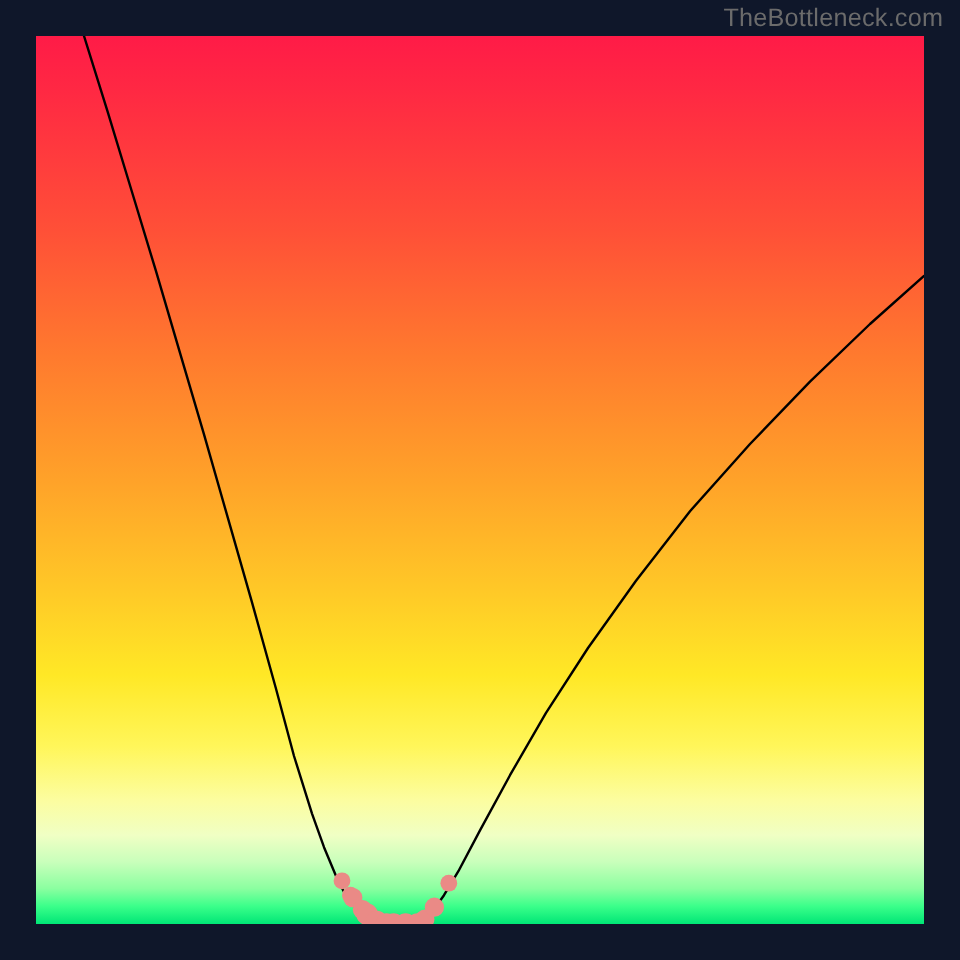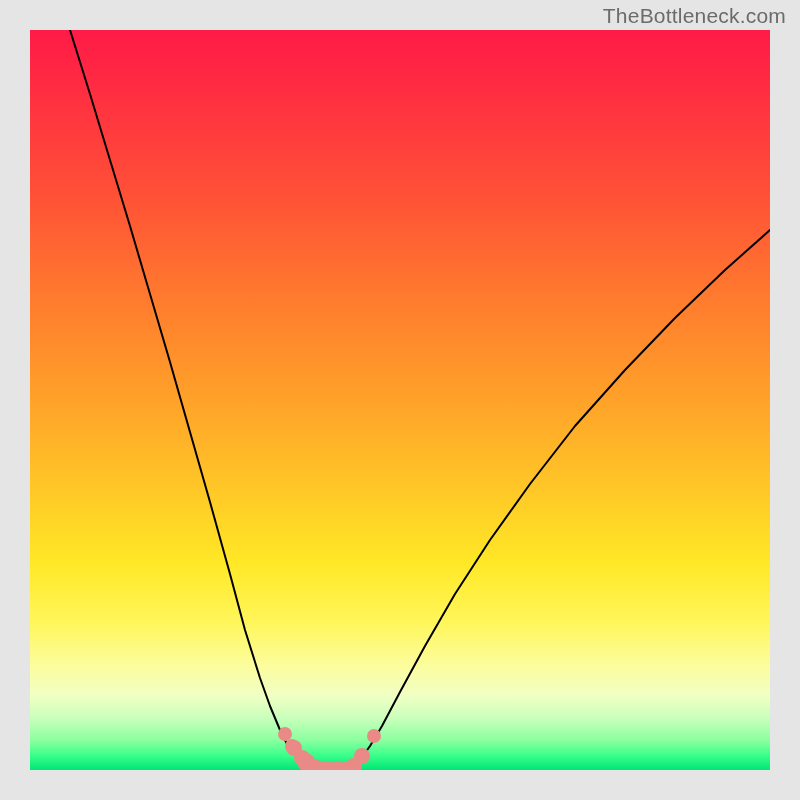--- a/index.html
+++ b/index.html
@@ -9,21 +9,21 @@
     height: 800px;
     background: #000;
     overflow: hidden;
   }
   .frame {
     position: absolute;
     left: 0;
     top: 0;
     width: 800px;
     height: 800px;
-    background: #e5e5e5;
+    background: #0f172a;
   }
   .plot {
     position: absolute;
     left: 30px;
     top: 30px;
     width: 740px;
     height: 740px;
     background: linear-gradient(
       to bottom,
       #ff1b47 0%,

